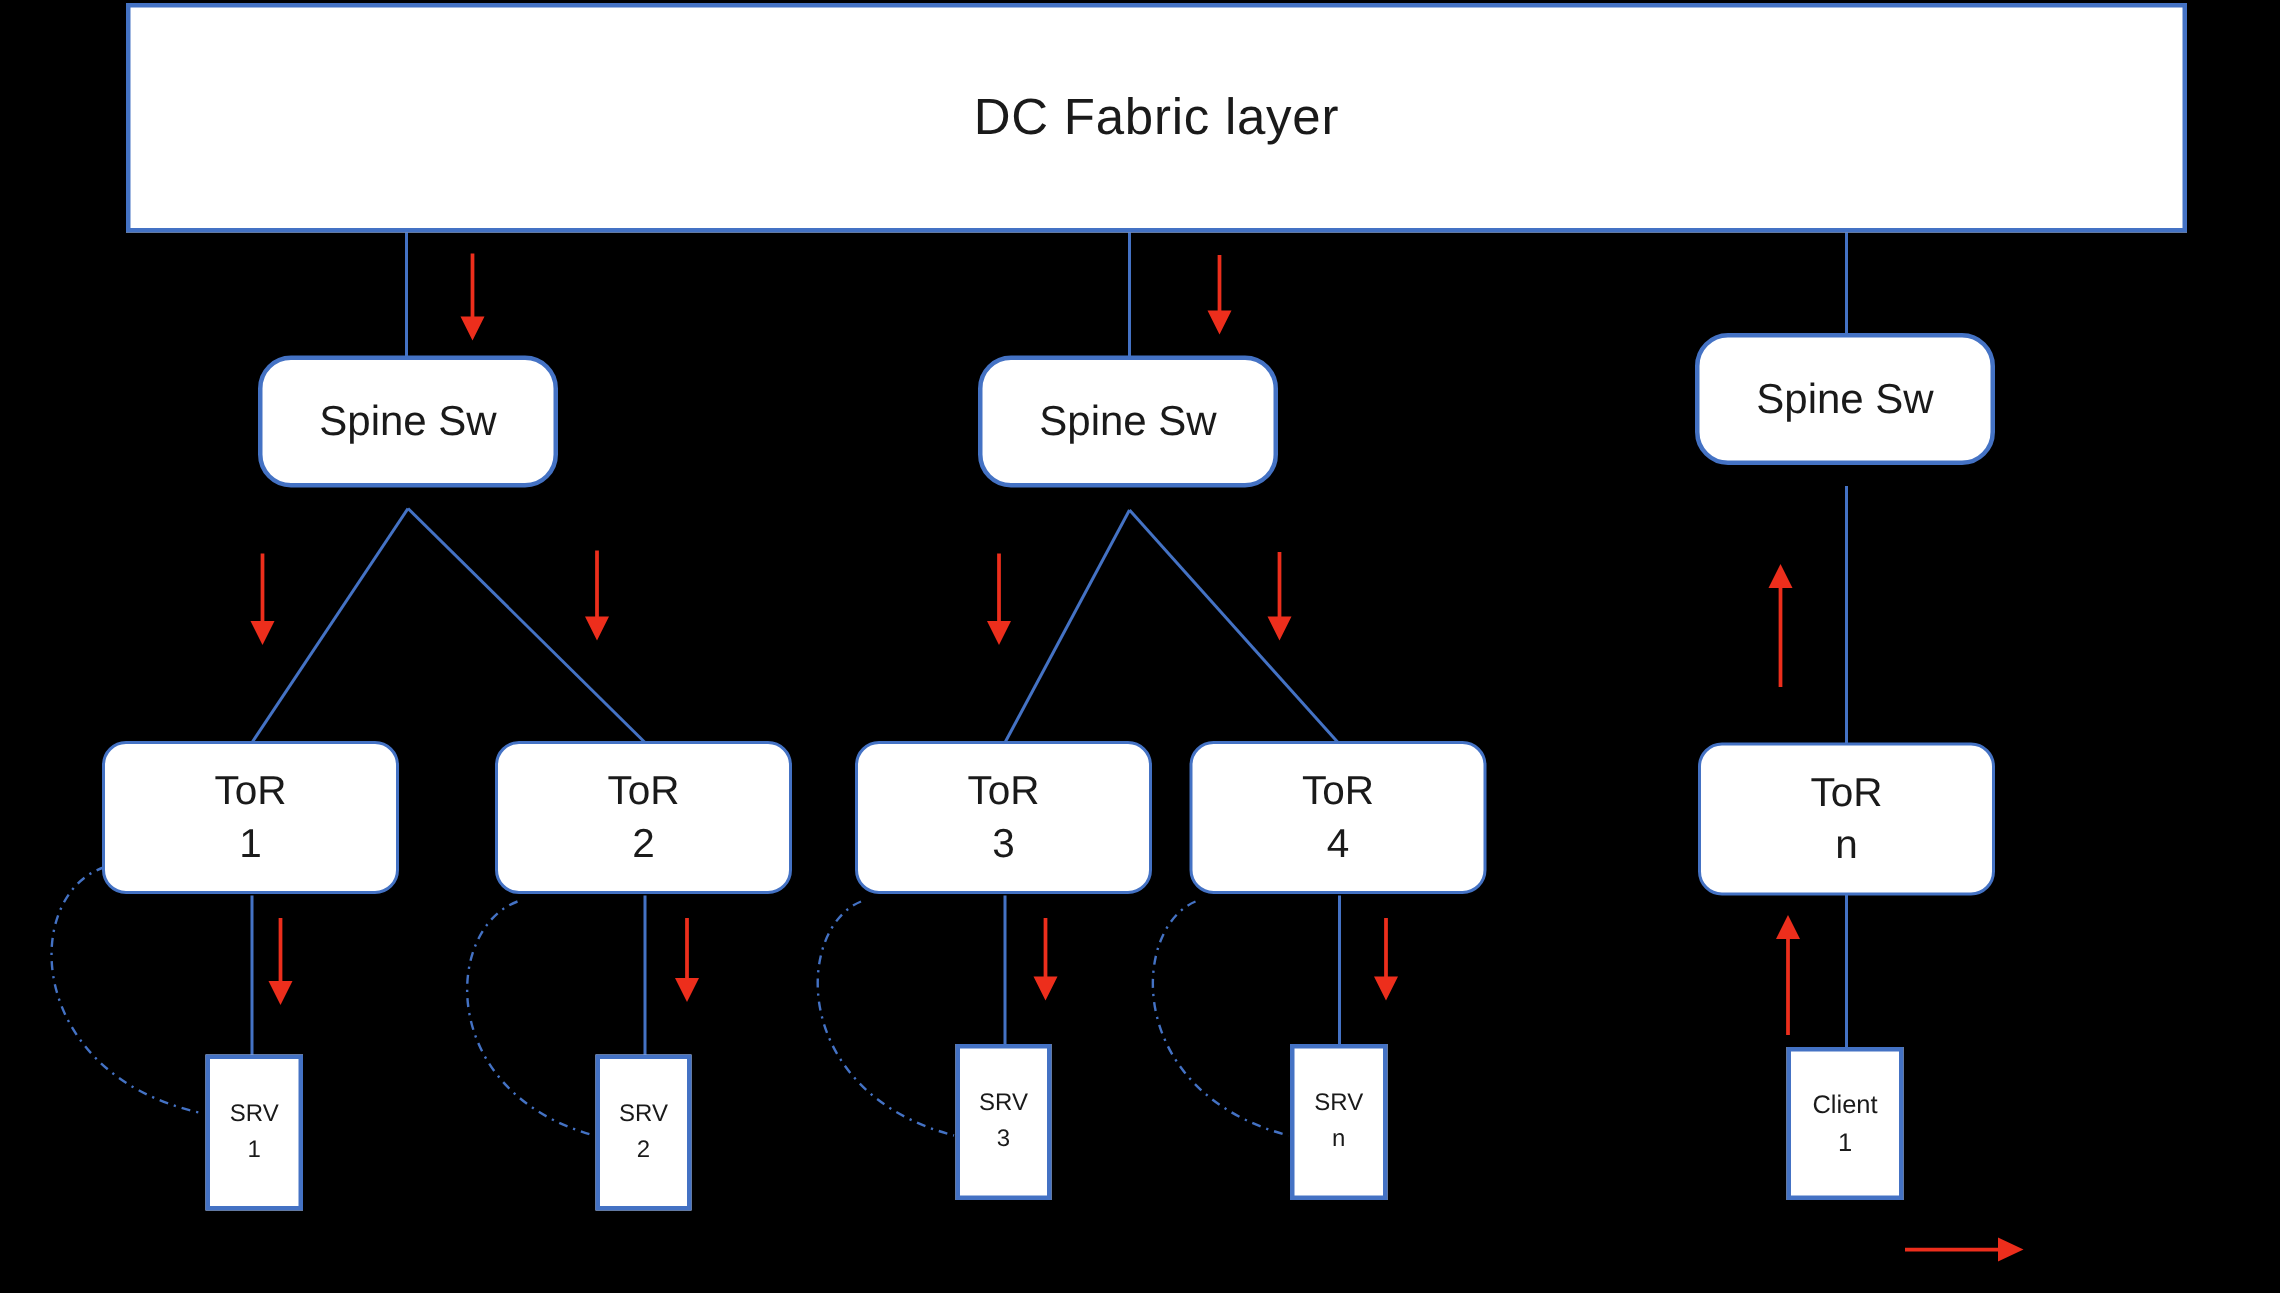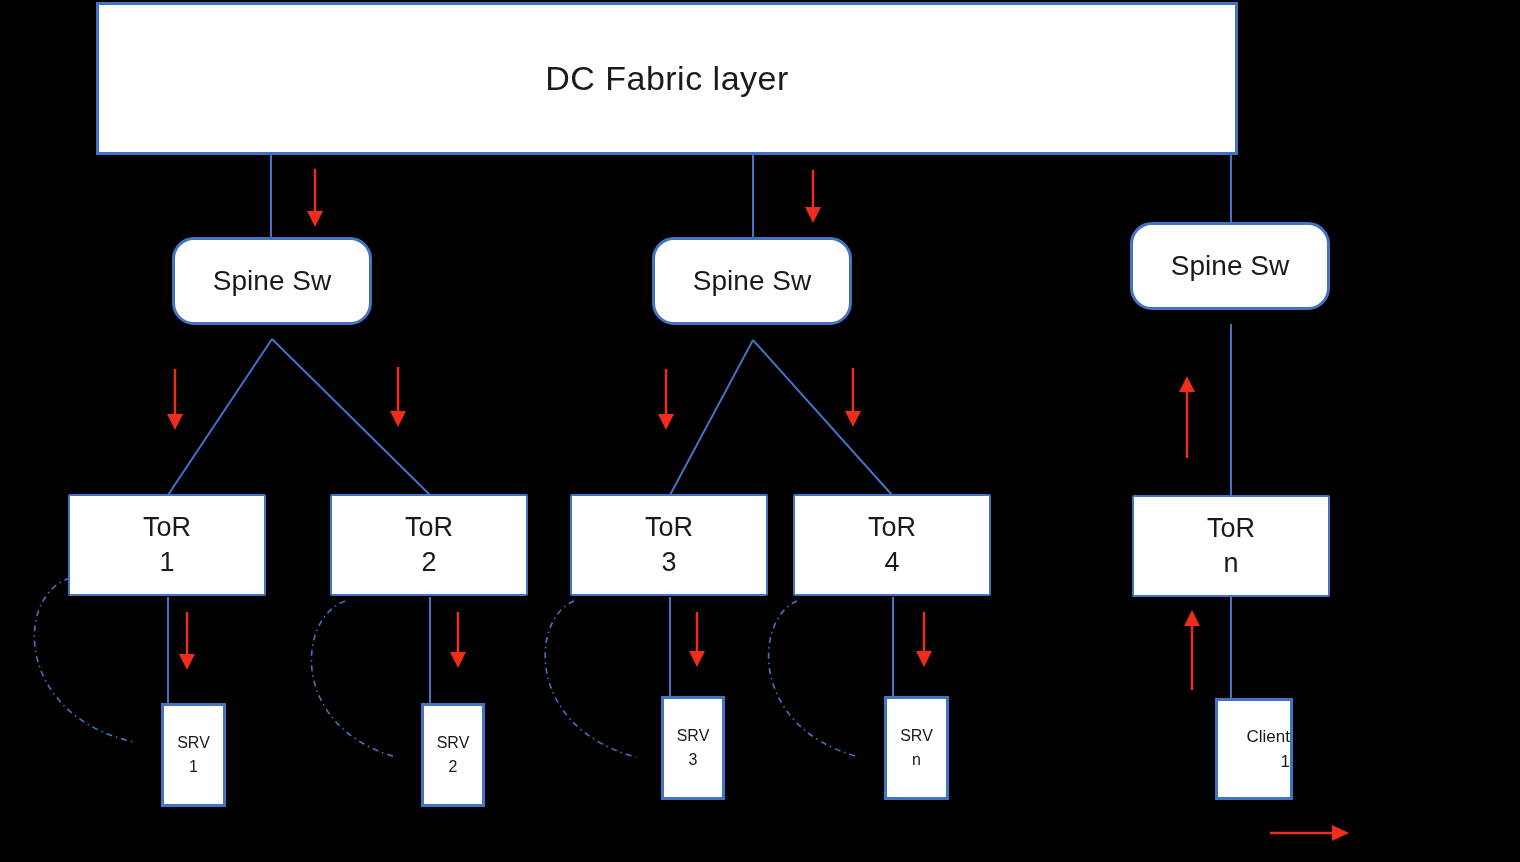--- a/index.html
+++ b/index.html
@@ -29,58 +29,56 @@
     flex-direction: column;
     align-items: center;
     justify-content: center;
     text-align: center;
     color: #1a1a1a;
     z-index: 2;
     box-sizing: border-box;
   }
   .fabric {
     left: 84px; top: 2px;
-    width: 1142px; height: 153px;
+    width: 1374px; height: 153px;
     border: 3px solid #4472C4;
     font-size: 34px;
     letter-spacing: 0.5px;
-    margin-left: 12px;
   }
   .spine {
     width: 200px; height: 88px;
     border: 3px solid #4472C4;
     border-radius: 22px;
     font-size: 28px;
   }
   .spine1 { left: 172px; top: 237px; }
   .spine2 { left: 652px; top: 237px; }
   .spine3 { left: 1130px; top: 222px; }
   .tor {
     width: 198px; height: 102px;
     border: 2.5px solid #4472C4;
-    border-radius: 2px;
+    border-radius: 16px;
     font-size: 27px;
     line-height: 1.3;
   }
   .tor1 { left: 68px;  top: 494px; }
   .tor2 { left: 330px; top: 494px; }
   .tor3 { left: 570px; top: 494px; }
   .tor4 { left: 793px; top: 494px; }
   .torn { left: 1132px; top: 495px; }
   .srv {
     border: 3px solid #4472C4;
     font-size: 16px;
     line-height: 1.5;
-    margin-left: 24px;
   }
   .srv1 { left: 137px;  top: 703px; width: 65px; height: 104px; }
   .srv2 { left: 397px;  top: 703px; width: 64px; height: 104px; }
   .srv3 { left: 637px;  top: 696px; width: 64px; height: 104px; }
   .srvn { left: 860px;  top: 696px; width: 65px; height: 104px; }
-  .client { left: 1191px; top: 698px; width: 78px; height: 102px; font-size: 17px; align-items: flex-end; }
+  .client { left: 1191px; top: 698px; width: 78px; height: 102px; font-size: 17px; }
   .label-line { display: block; }
 </style>
 </head>
 <body>
 
 <div class="canvas">
 
   <svg class="overlay" viewBox="0 0 1520 862" xmlns="http://www.w3.org/2000/svg">
 
     <g stroke="#4472C4" stroke-width="2" fill="none">

